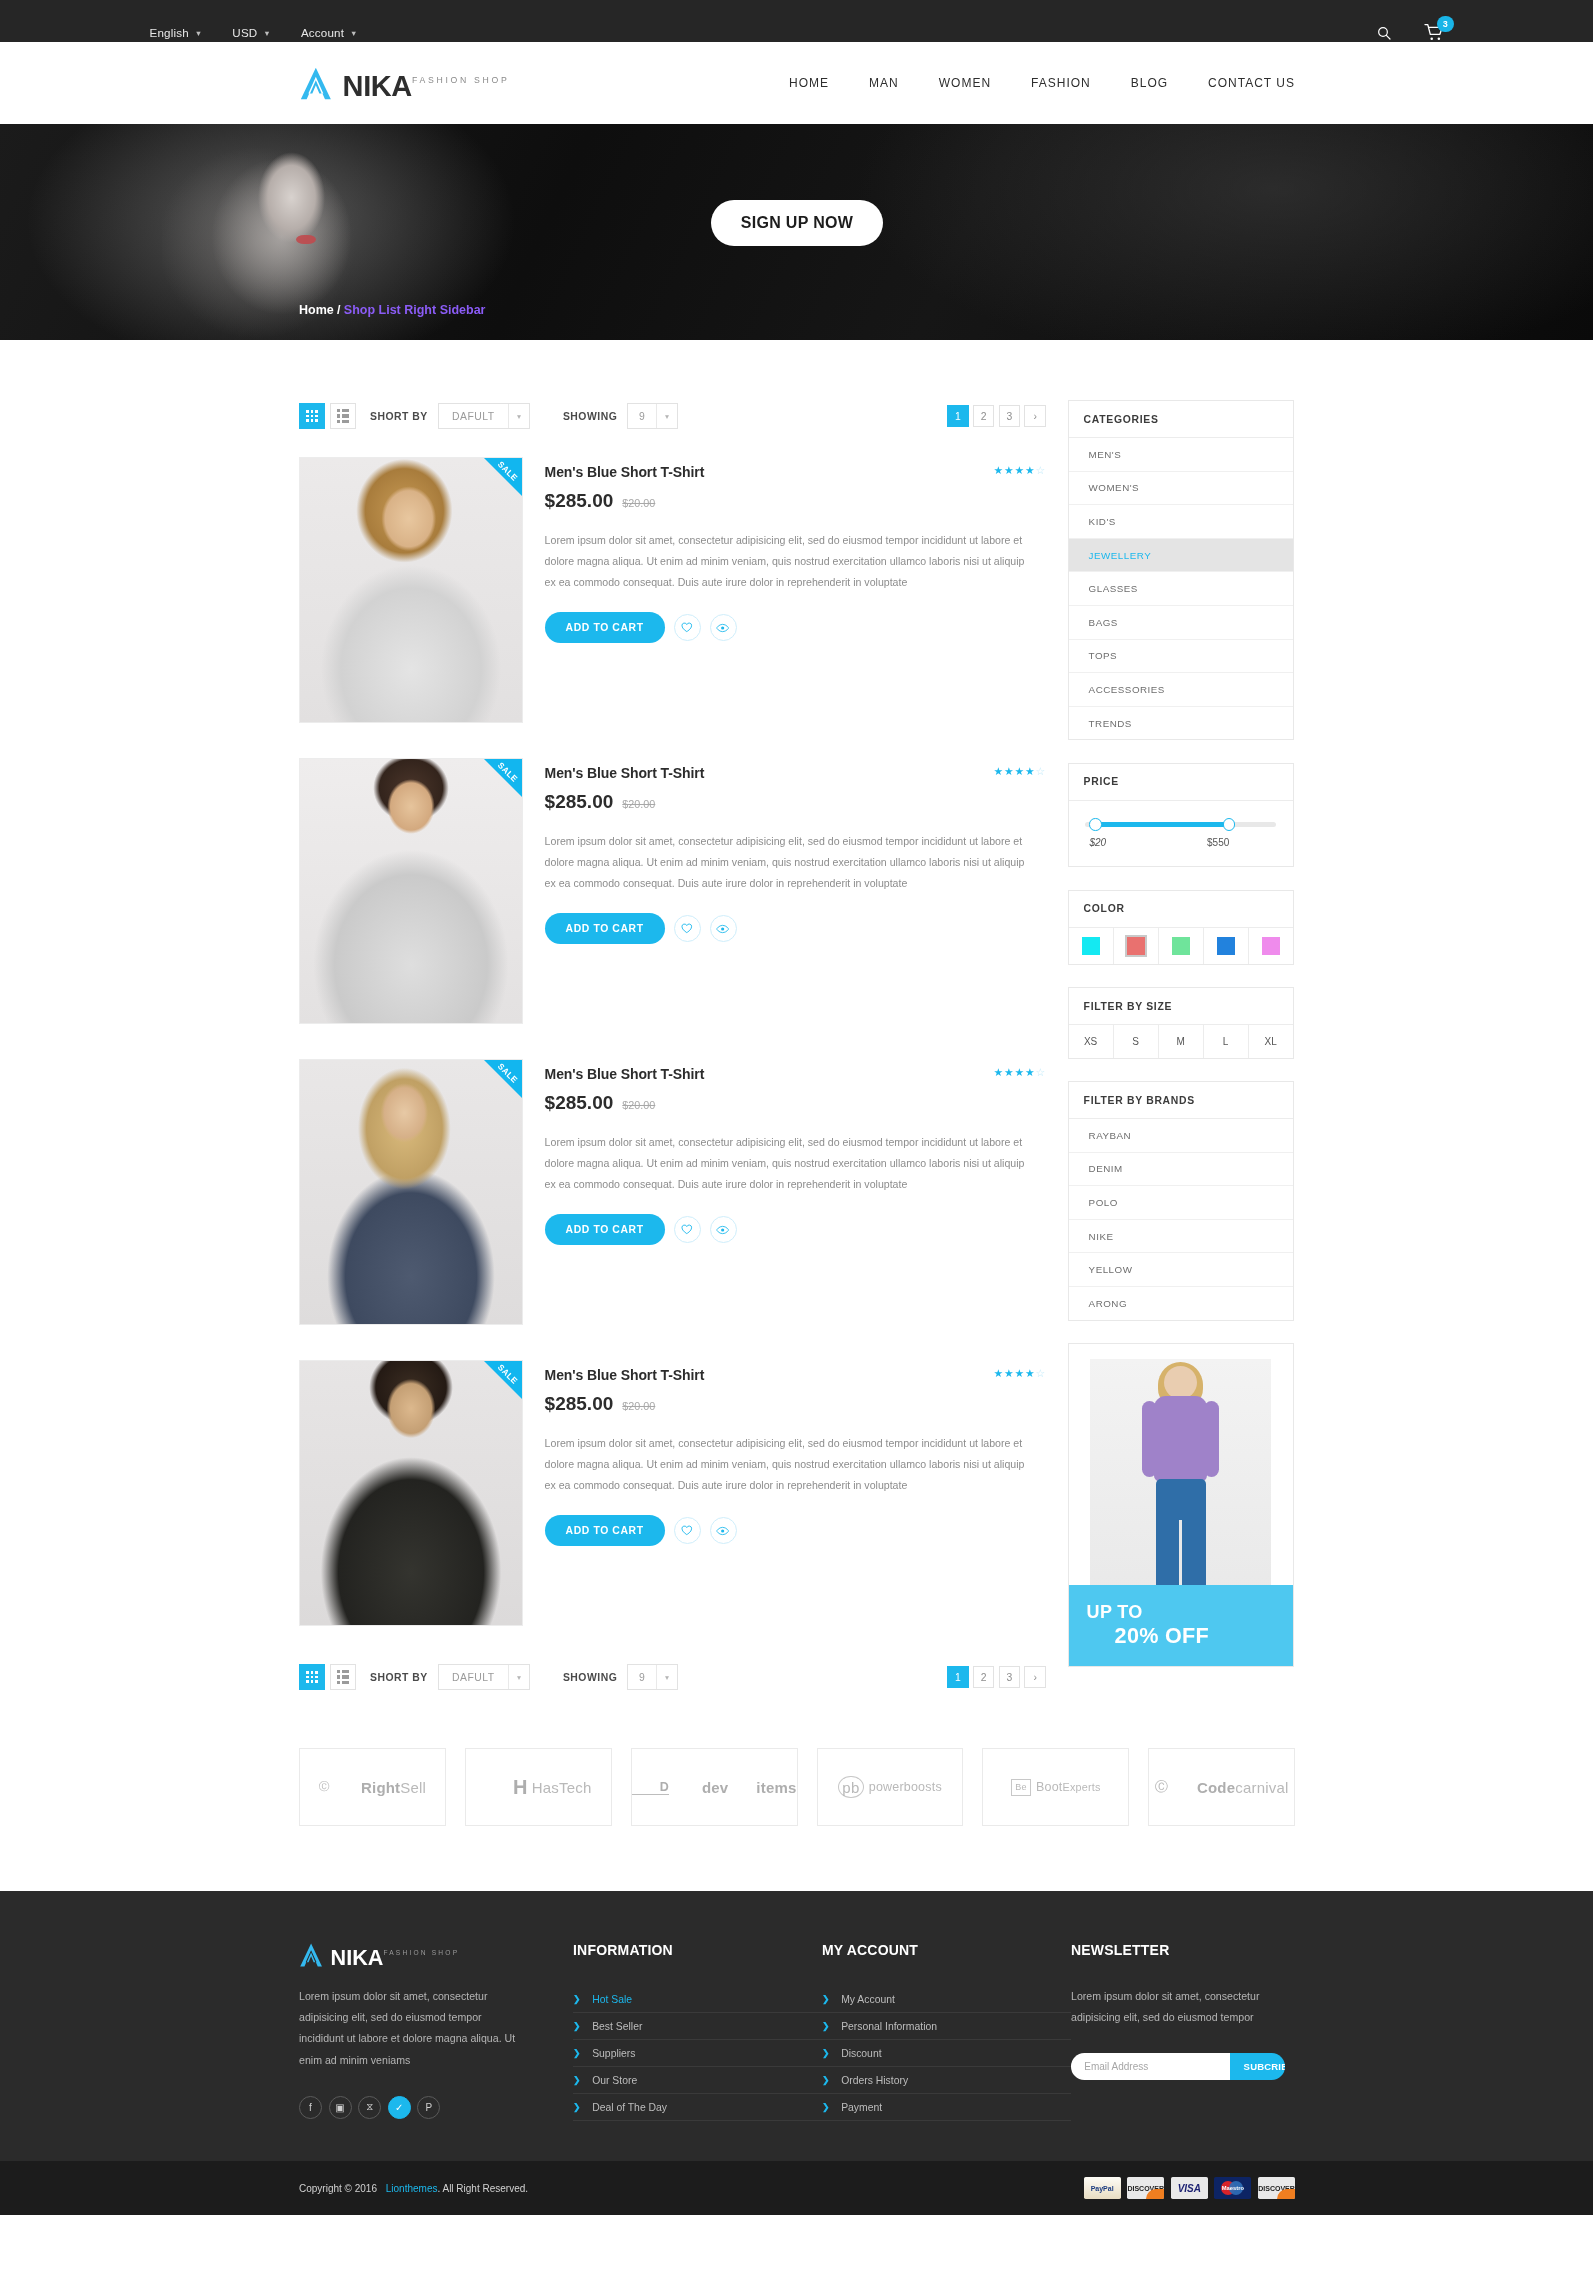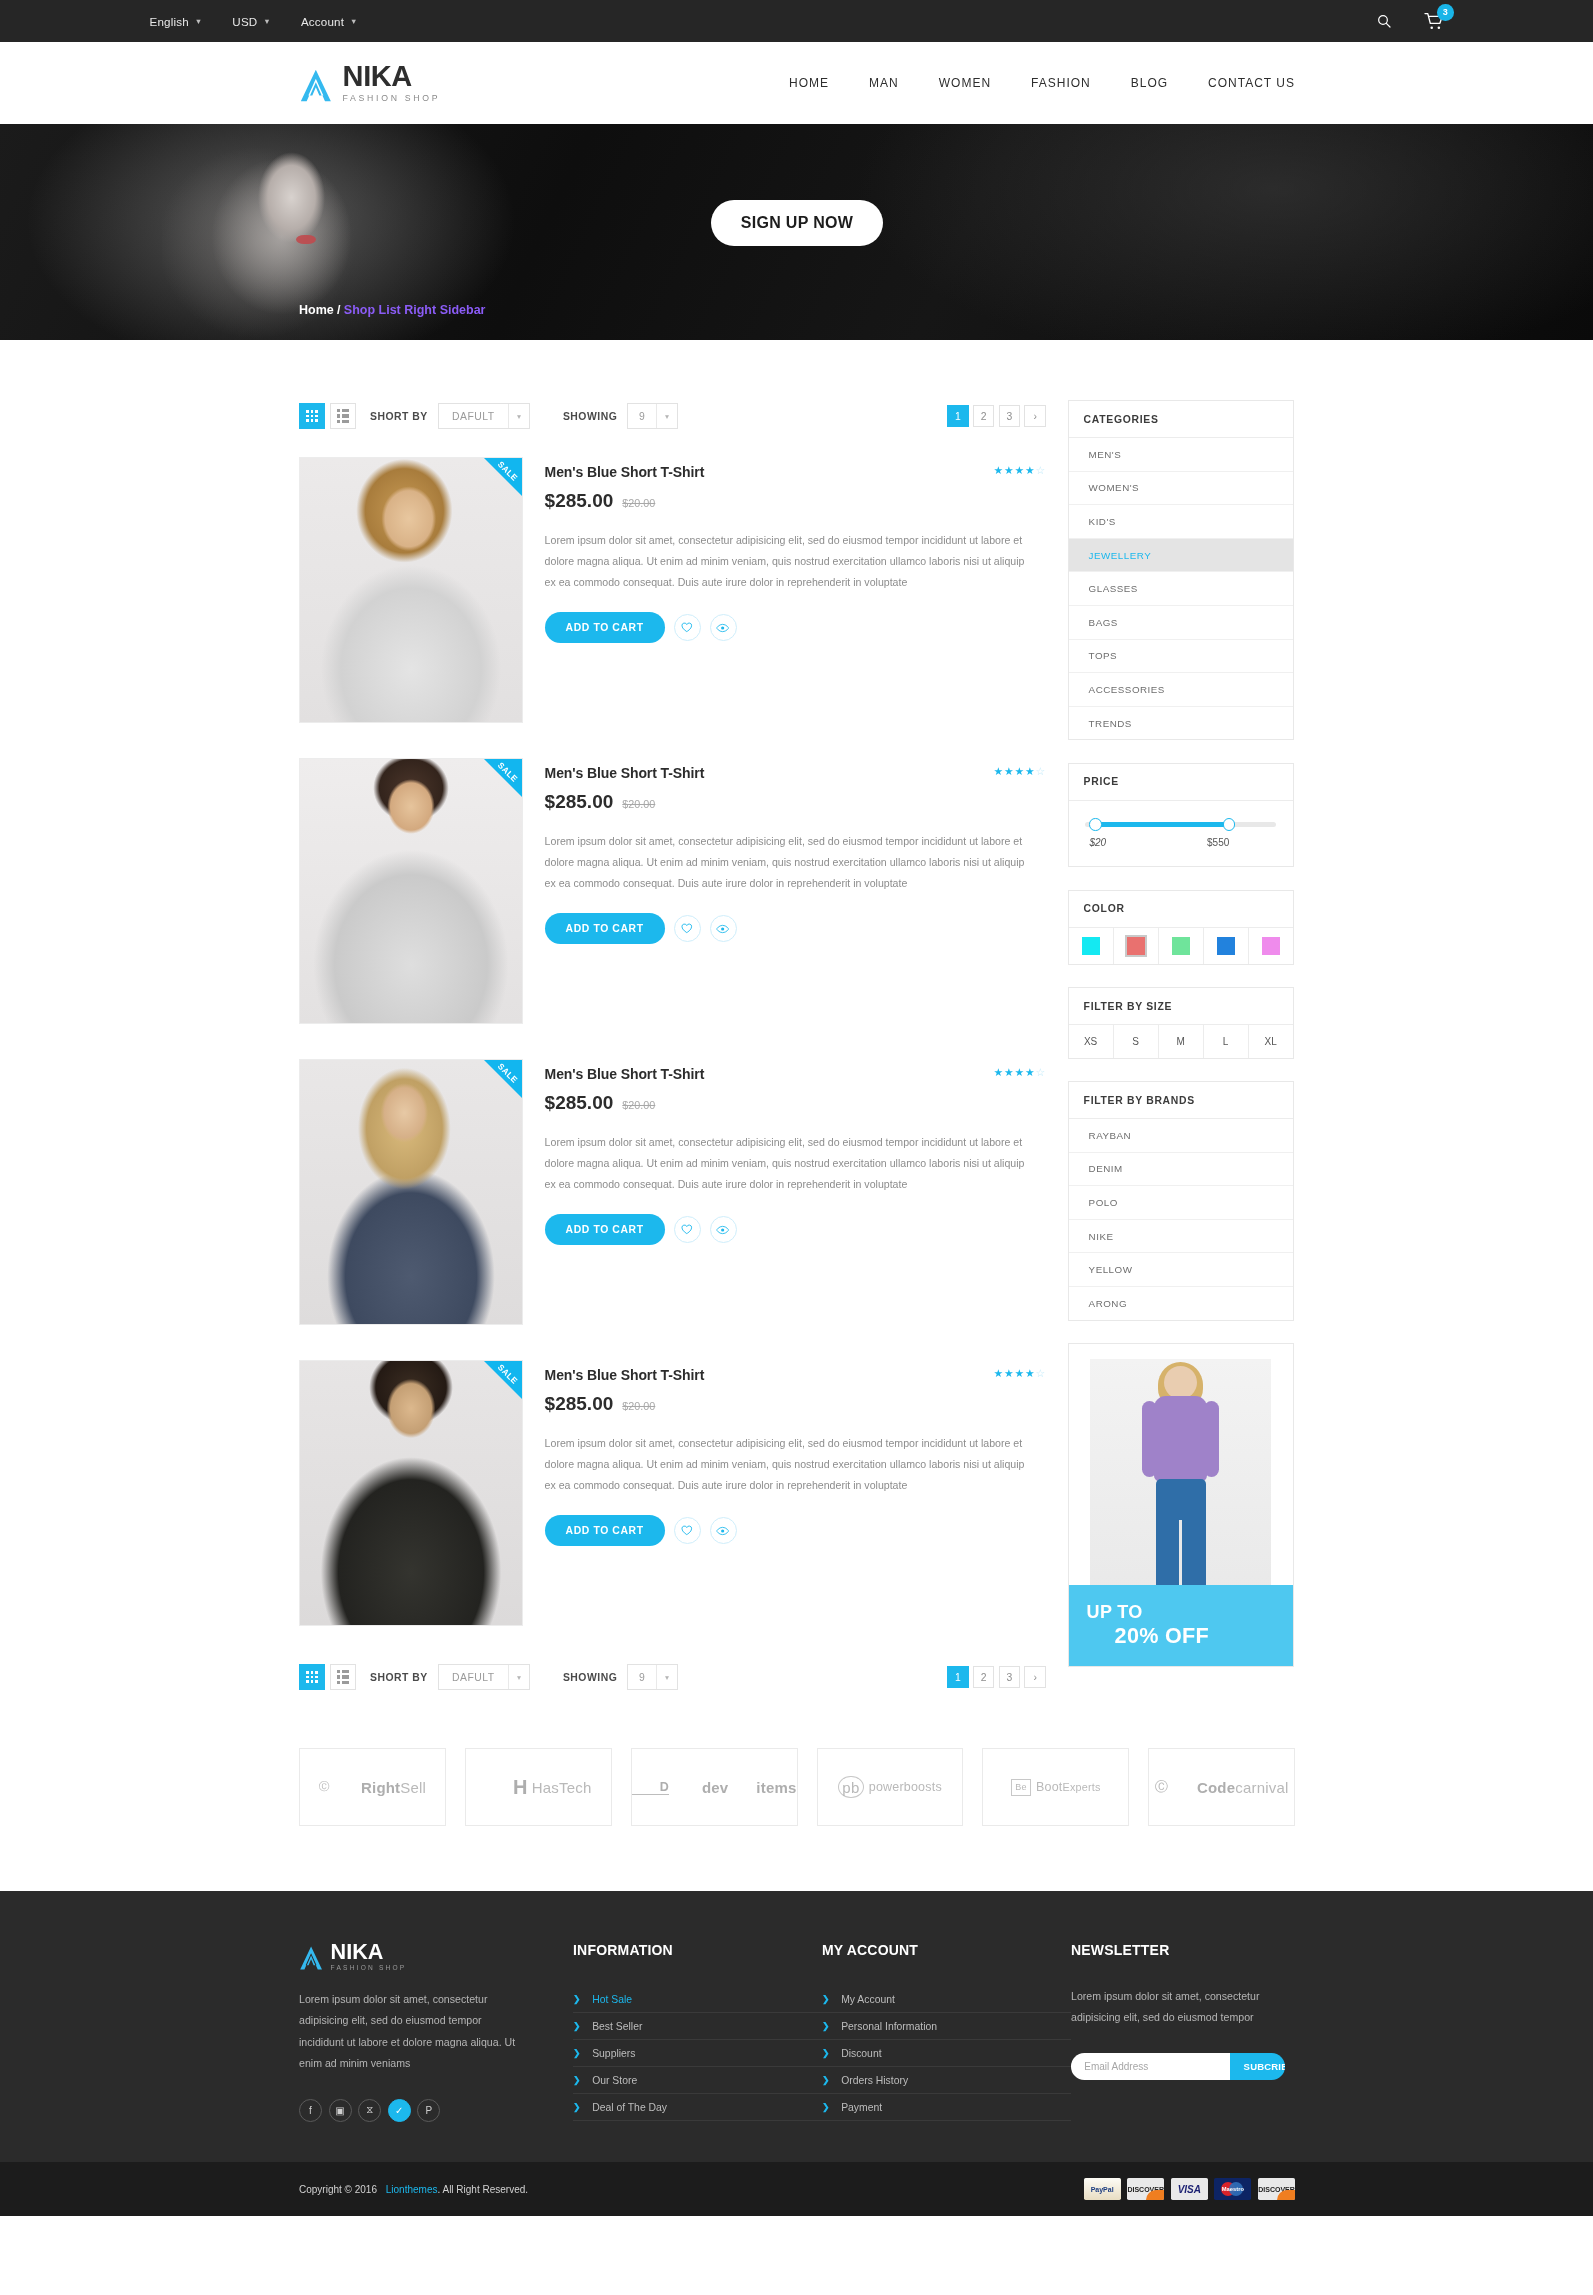--- a/index.html
+++ b/index.html
@@ -10,21 +10,21 @@
     color: #3a3a3a;
     -webkit-font-smoothing: antialiased;
   }
   .wrap { width: 996px; margin: 0 auto; }
 
   
   .topbar {
     background: #262626;
     height: 42px;
     display: flex;
-    align-items: center;
+    align-items: flex-end;
   }
   .topbar .wrap { display: flex; align-items: center; justify-content: space-between; width: 1295px; }
   .topbar-left { display: flex; align-items: center; gap: 30px; }
   .tb-item {
     color: #e8e8e8;
     font-size: 11.6px;
     letter-spacing: 0.2px;
     display: flex; align-items: center; gap: 5.8px;
     cursor: pointer;
   }
@@ -37,21 +37,21 @@
     width: 16.6px; height: 16.6px; border-radius: 50%;
     font-size: 9px; font-weight: bold;
     display: flex; align-items: center; justify-content: center;
   }
 
   
   .header { background:#fff; height: 82px; display:flex; align-items:center; }
   .header .wrap { display: flex; align-items: center; justify-content: space-between; }
   .logo { display: flex; align-items: flex-end; gap: 6.6px; }
   .logo-mark { width: 37px; height: 35px; }
-  .logo-text { display: flex; flex-direction: column; }
+  .logo-text { display: flex; flex-direction: row; }
   .logo-name { font-size: 29px; font-weight: bold; letter-spacing: -0.4px; color: #2e2e2e; line-height: .95; }
   .logo-sub { font-size: 8.7px; letter-spacing: 2.7px; color: #8a8a8a; margin-top: 2.5px; }
   .mainnav { display: flex; align-items: center; gap: 40px; }
   .mainnav a {
     font-size: 12px; letter-spacing: 1px; color: #2e2e2e;
     text-decoration: none; cursor: pointer;
   }
 
   
   .hero {

